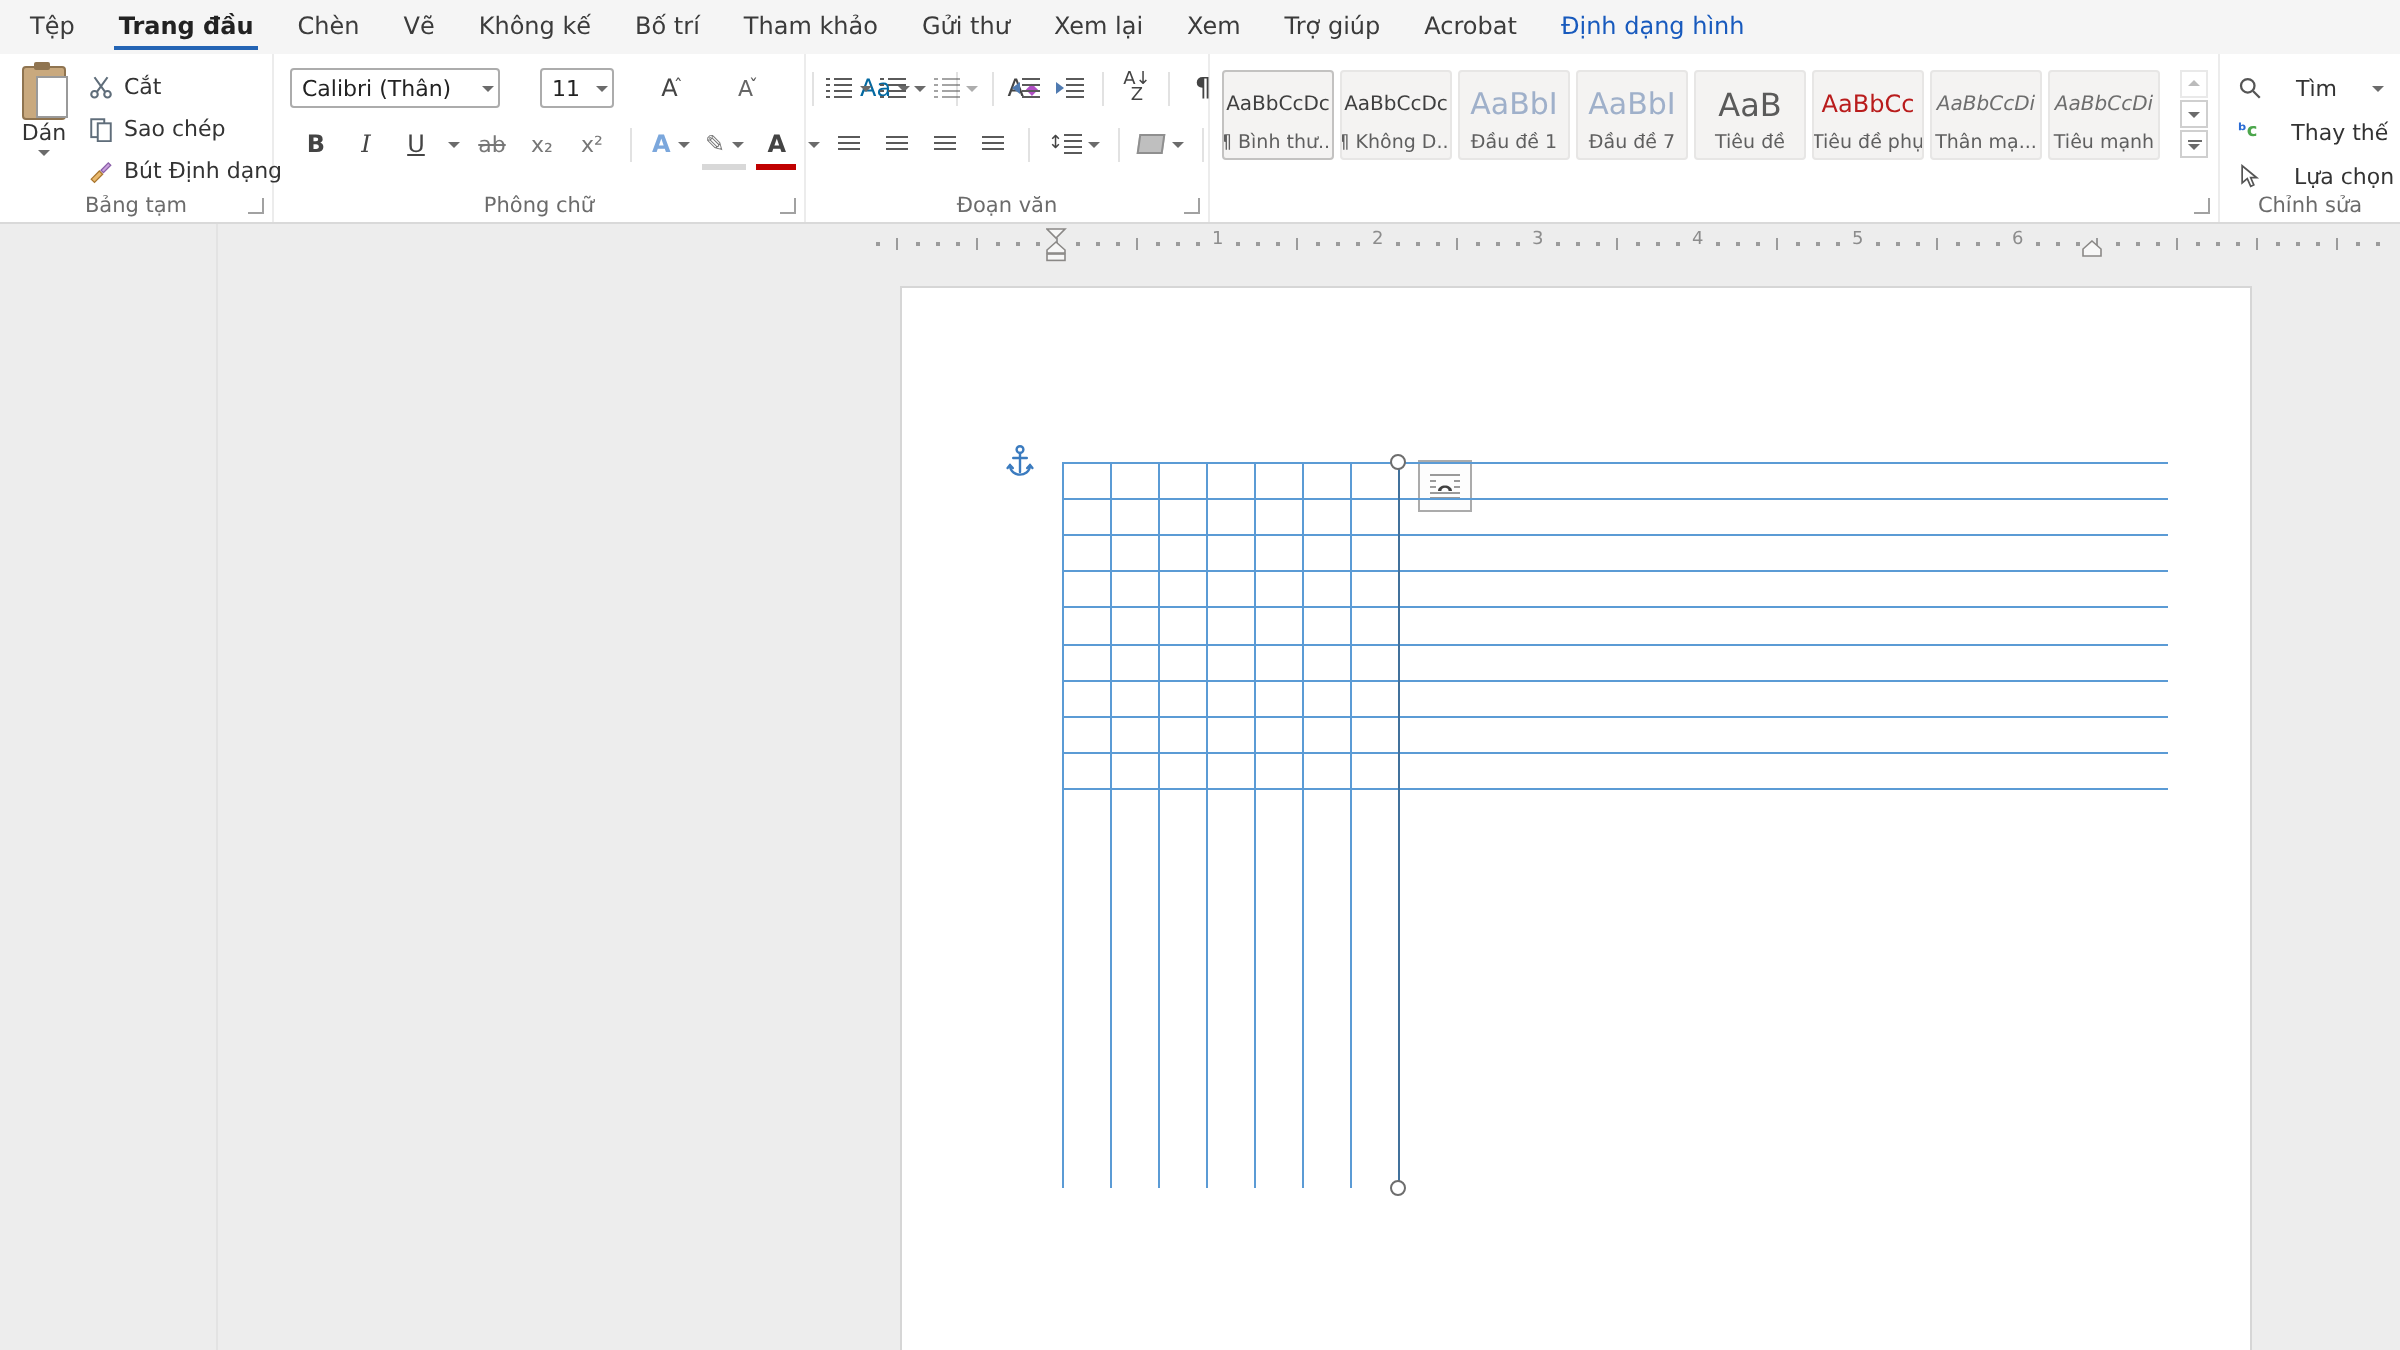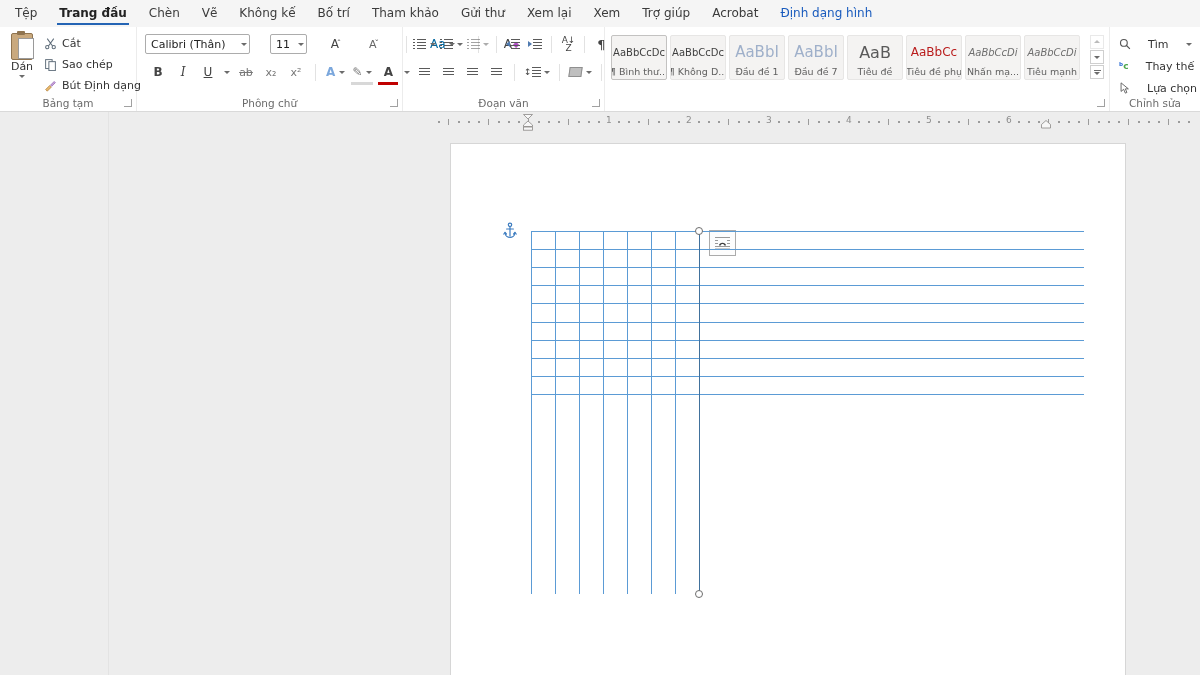--- a/index.html
+++ b/index.html
@@ -301,21 +301,21 @@
           <div class="card">
             <span class="pv pv-t">AaB</span>
             <span class="pv-lbl">Tiêu đề</span>
           </div>
           <div class="card">
             <span class="pv pv-s">AaBbCc</span>
             <span class="pv-lbl">Tiêu đề phụ</span>
           </div>
           <div class="card">
             <span class="pv pv-i">AaBbCcDi</span>
-            <span class="pv-lbl">Nhấn mạ...</span>
+            <span class="pv-lbl">Thân mạ...</span>
           </div>
           <div class="card">
             <span class="pv pv-i">AaBbCcDi</span>
             <span class="pv-lbl">Tiêu mạnh</span>
           </div>
         </div>
       <div id="sty-scroll">
         <span class="scb up" style="opacity:.45;">
             <span class="dd"></span>
           </span>

